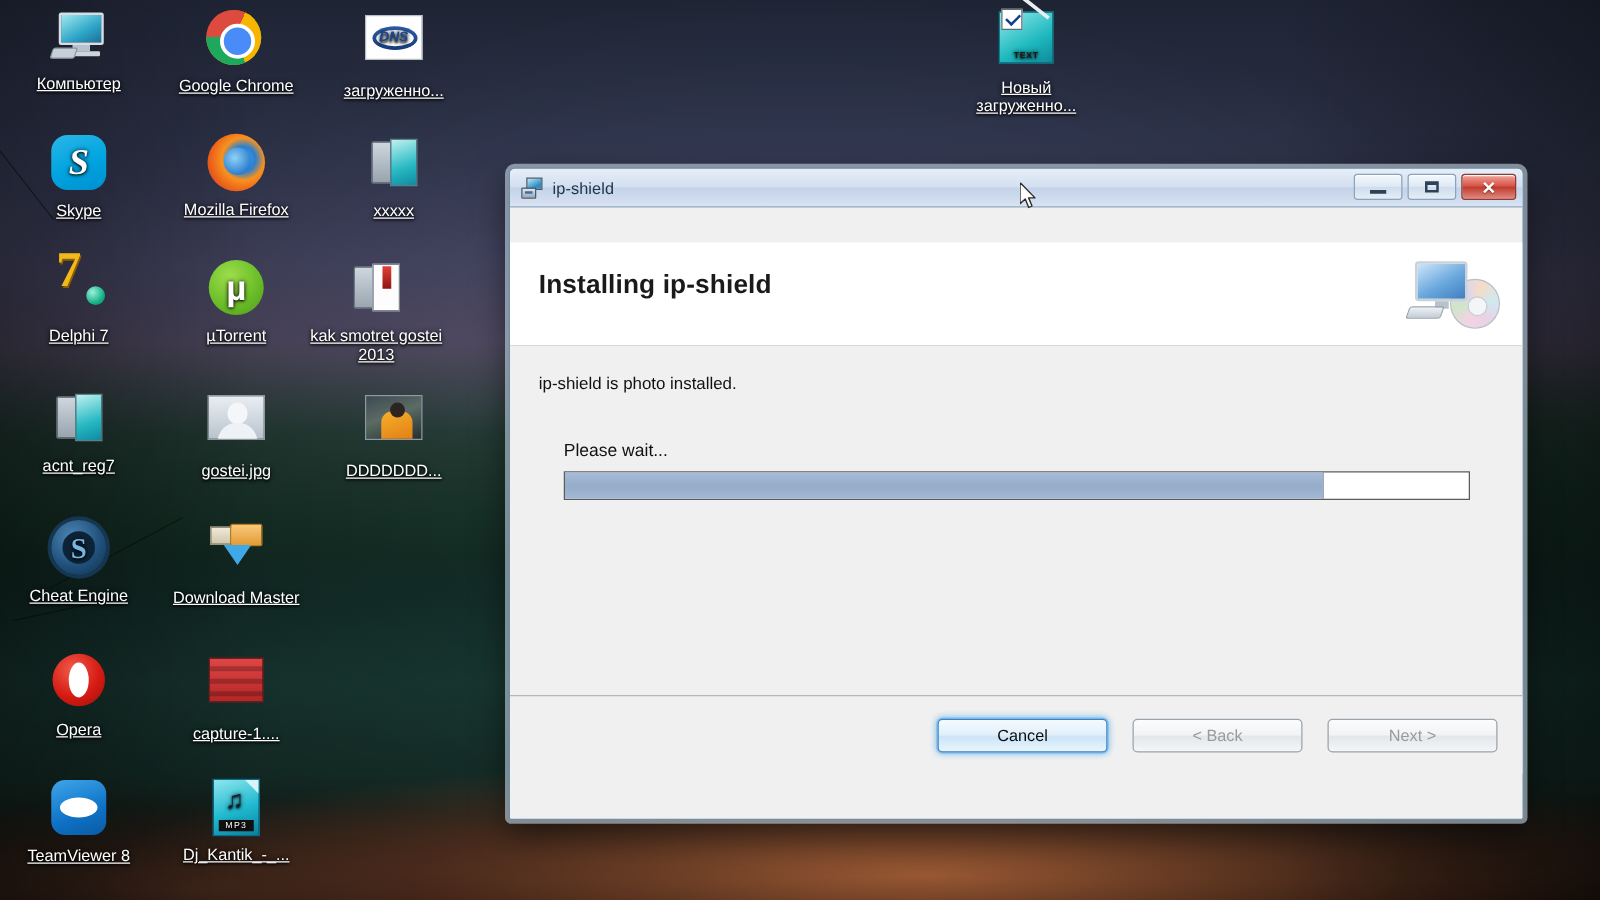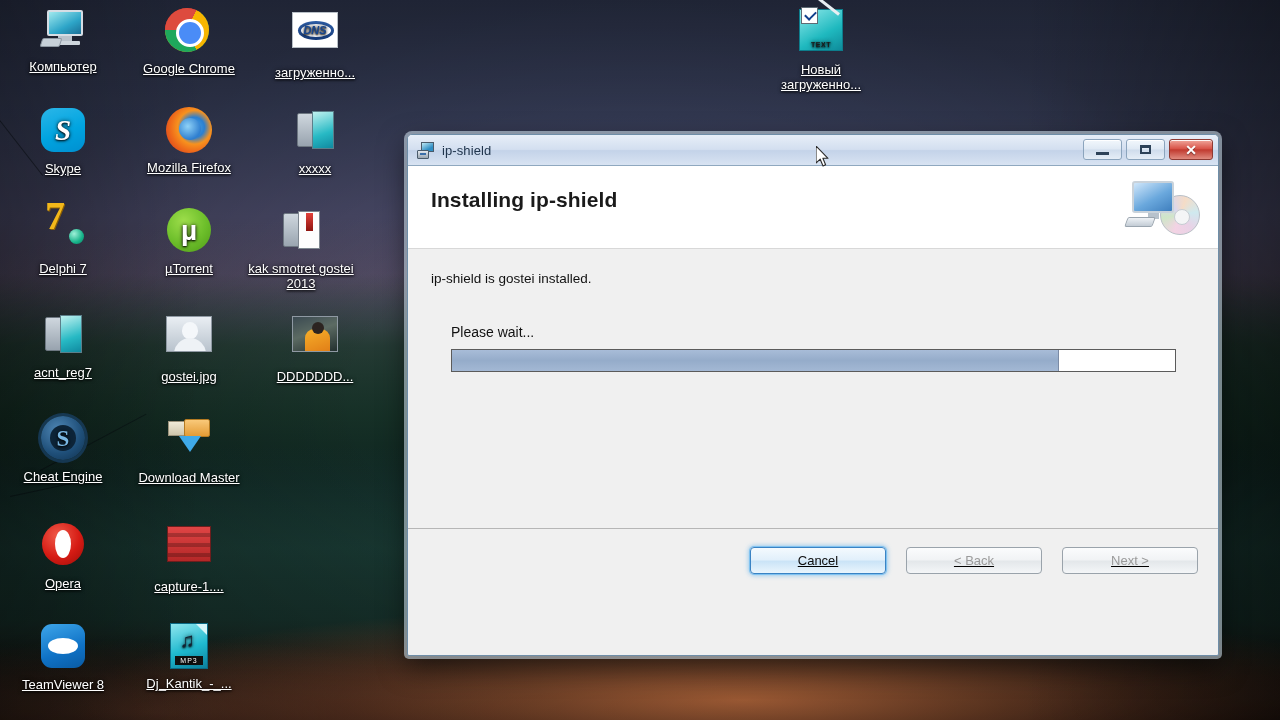--- a/index.html
+++ b/index.html
@@ -186,21 +186,21 @@
     width:44px;
     border:1px solid #8e3a33;
     background:linear-gradient(to bottom,#f0a79c 0%,#d9554a 45%,#c13b30 52%,#e08b7f 100%);
   }
   .glyph-min{width:13px;height:3px;background:#2d4258;margin-top:7px;}
   .glyph-max{width:11px;height:9px;border:2px solid #2d4258;border-top-width:3px;}
   .glyph-close{color:#fff;font-size:14px;font-weight:700;line-height:1;text-shadow:0 1px 1px rgba(0,0,0,.45);}
 
   #header{
     height:83px; background:#ffffff; border-bottom:1px solid #d8d8d8;
-    position:relative; padding:22px 0 0 23px;
+    position:relative; padding:22px 0 0 23px;margin-top:28px;
   }
   #header-title{ font-size:21px; font-weight:700; color:#1a1a1a; letter-spacing:.1px; }
   #header-art{ position:absolute; right:16px; top:13px; width:76px; height:58px; }
   #header-art .mon{position:absolute;left:6px;top:2px;width:42px;height:32px;border:2px solid #c9d2da;border-radius:3px;background:linear-gradient(150deg,#cfe6fa,#6aa8dd 55%,#3f7fbe);}
   #header-art .stand{position:absolute;left:22px;top:34px;width:11px;height:6px;background:#b7c2cc;}
   #header-art .kb{position:absolute;left:0px;top:38px;width:28px;height:10px;background:linear-gradient(180deg,#eef2f6,#c3ccd5);border:1px solid #9aa5af;transform:skewX(-20deg);border-radius:2px;}
   #header-art .cd{position:absolute;right:2px;top:16px;width:40px;height:40px;border-radius:50%;
     background:conic-gradient(from 200deg,#f3d3e4,#cfe6c8,#d9d6ef,#f5dcc6,#cfe9ef,#e9d2e6,#f3d3e4);
     border:1px solid #b9bfc6;}
   #header-art .cd::after{content:"";position:absolute;left:13px;top:13px;width:14px;height:14px;border-radius:50%;background:#f4f5f6;border:1px solid #c6ccd2;}
@@ -215,21 +215,21 @@
   }
   #progress-fill{
     height:100%; background:linear-gradient(to bottom,#a8bcd8 0%,#94abcb 45%,#8fa7c8 55%,#a3b8d4 100%);
     border-right:1px solid #7b8ba5;
   }
 
   #footer{
     position:absolute; left:0; right:0; bottom:0; height:63px;
     background:#f0f0f0; border-top:1px solid #b6b6b6;
     display:flex; align-items:center; justify-content:flex-end;
-    padding-right:20px; gap:20px;text-decoration:underline;
+    padding-right:20px; gap:20px;
   }
   .btn{
     width:136px;height:27px;border-radius:4px;
     font-size:13px; display:flex;align-items:center;justify-content:center;
     border:1px solid #9aa3ab;
     background:linear-gradient(to bottom,#fbfcfd 0%,#f1f3f5 48%,#e3e7ea 52%,#f4f6f8 100%);
     color:#9a9a9a;
   }
   .btn.primary{
     color:#0c0c0c;
@@ -445,21 +445,21 @@
     <div id="header-title">Installing ip-shield</div>
     <div id="header-art">
       <span class="cd"></span>
       <span class="mon"></span>
         <span class="stand"></span>
         <span class="kb"></span>
     </div>
   </div>
 
   <div id="body">
-    <div id="status-text">ip-shield is gostei installed.</div>
+    <div id="status-text">ip-shield is photo installed.</div>
     <div id="please-wait">Please wait...</div>
     <div id="progress-outer">
       <div id="progress-fill" style="width: 84%; background: linear-gradient(rgb(168, 188, 216) 0%, rgb(149, 172, 202) 50%, rgb(163, 184, 212) 100%);"></div>
     </div>
 
     <div id="footer">
       <div class="btn primary">Cancel</div>
       <div class="btn">&lt; Back</div>
       <div class="btn">Next &gt;</div>
     </div>

